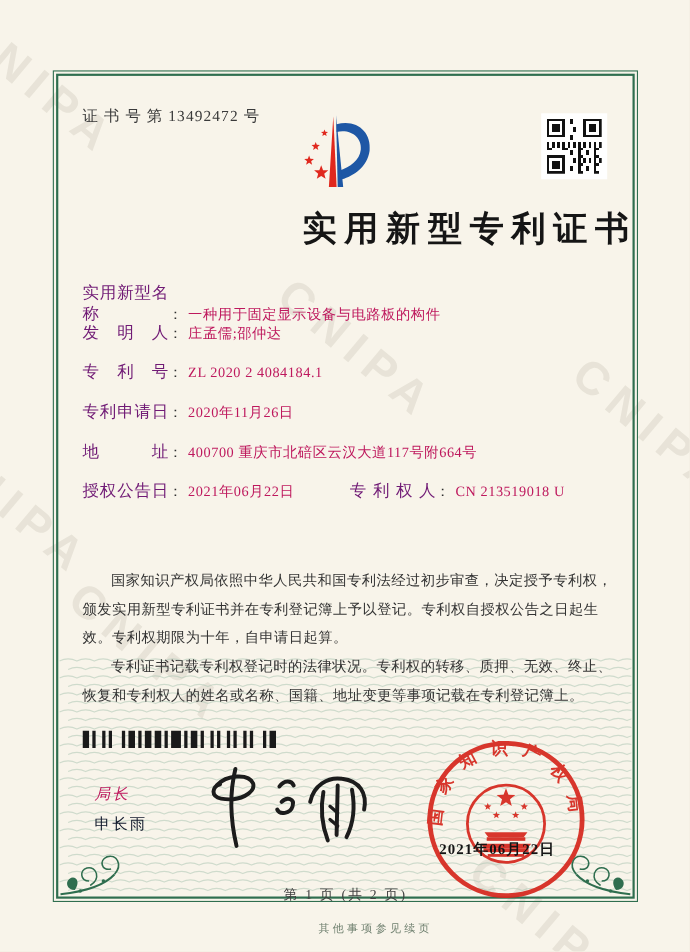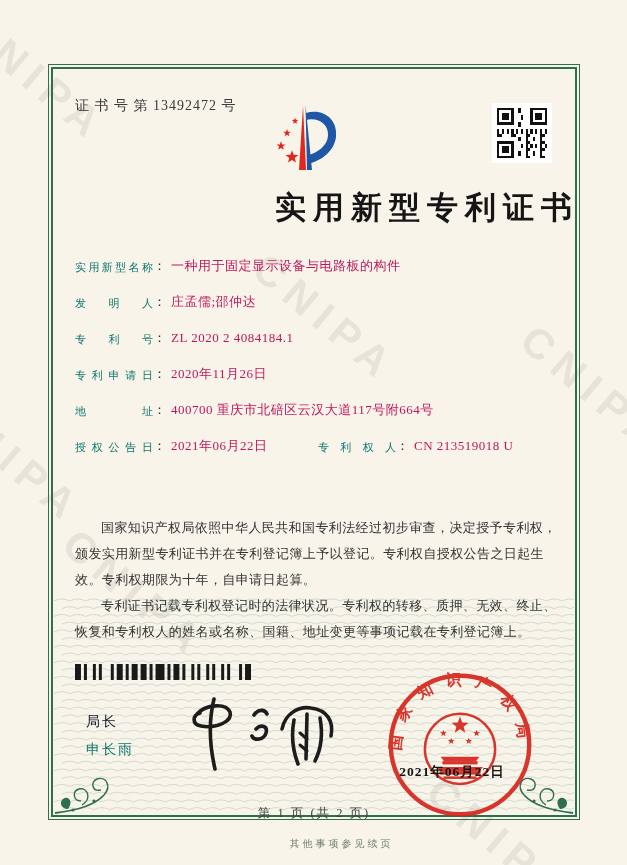--- a/index.html
+++ b/index.html
@@ -23,35 +23,35 @@
   .certno{position:absolute;left:26px;top:32px;font-size:14px;letter-spacing:1px;color:#3a3a3a;}
   .logo{position:absolute;left:212px;top:34px;width:100px;height:80px;}
   .qr{position:absolute;left:443px;top:38px;width:60px;height:60px;background:#fff;
       display:flex;align-items:center;justify-content:center;}
   .qr svg{width:50px;height:50px;}
   .title{position:absolute;left:0;top:122px;width:100%;text-align:right;
          font-size:31px;font-weight:700;letter-spacing:7px;color:#151515;}
   
   .fields{position:absolute;left:26px;top:192px;width:490px;}
   .frow{position:relative;height:36px;font-size:13px;}
-  .flabel{display:inline-block;width:78px;font-size:11px;color:#0f766e;
+  .flabel{display:inline-block;width:78px;font-size:15px;color:#701a75;
           text-align:justify;text-align-last:justify;vertical-align:bottom;}
   .fcolon{display:inline-block;color:#2e2e2e;}
   .fvalue{display:inline-block;margin-left:5px;letter-spacing:.5px;color:#be185d;text-align:right;}
   .grant2{position:absolute;left:243px;top:0;}
   
   .paras{position:absolute;left:26px;top:450px;width:484px;font-size:13px;line-height:26px;
          color:#333;letter-spacing:.4px;}
   .paras p{margin:0;text-indent:2em;}
   
   .barcode{position:absolute;left:26px;top:599px;width:176px;height:16px;}
   .barcode svg{width:100%;height:100%;}
   
-  .signer-title{position:absolute;left:37px;top:648px;font-size:14px;letter-spacing:2px;color:#0f172a;}
-  .signer-name{position:absolute;left:37px;top:676px;font-size:14px;letter-spacing:2px;color:#0f766e;}
+  .signer-title{position:absolute;left:37px;top:648px;font-size:14px;letter-spacing:2px;color:#be185d;font-style:italic;}
+  .signer-name{position:absolute;left:37px;top:676px;font-size:14px;letter-spacing:2px;color:#0f172a;}
   .signature{position:absolute;left:135px;top:622px;width:165px;height:95px;}
   
   .seal{position:absolute;left:333px;top:602px;width:156px;height:156px;opacity:.93;}
   .seal-date{position:absolute;left:322px;top:698px;width:162px;text-align:center;
              font-size:13.5px;letter-spacing:1px;color:#141414;font-weight:600;}
   .page-ind{position:absolute;left:0;top:740px;width:100%;text-align:center;
             font-size:12.5px;letter-spacing:2px;color:#404040;}
   
   .orn{position:absolute;width:62px;height:62px;}
   .orn-r{right:4px;bottom:4px;}

